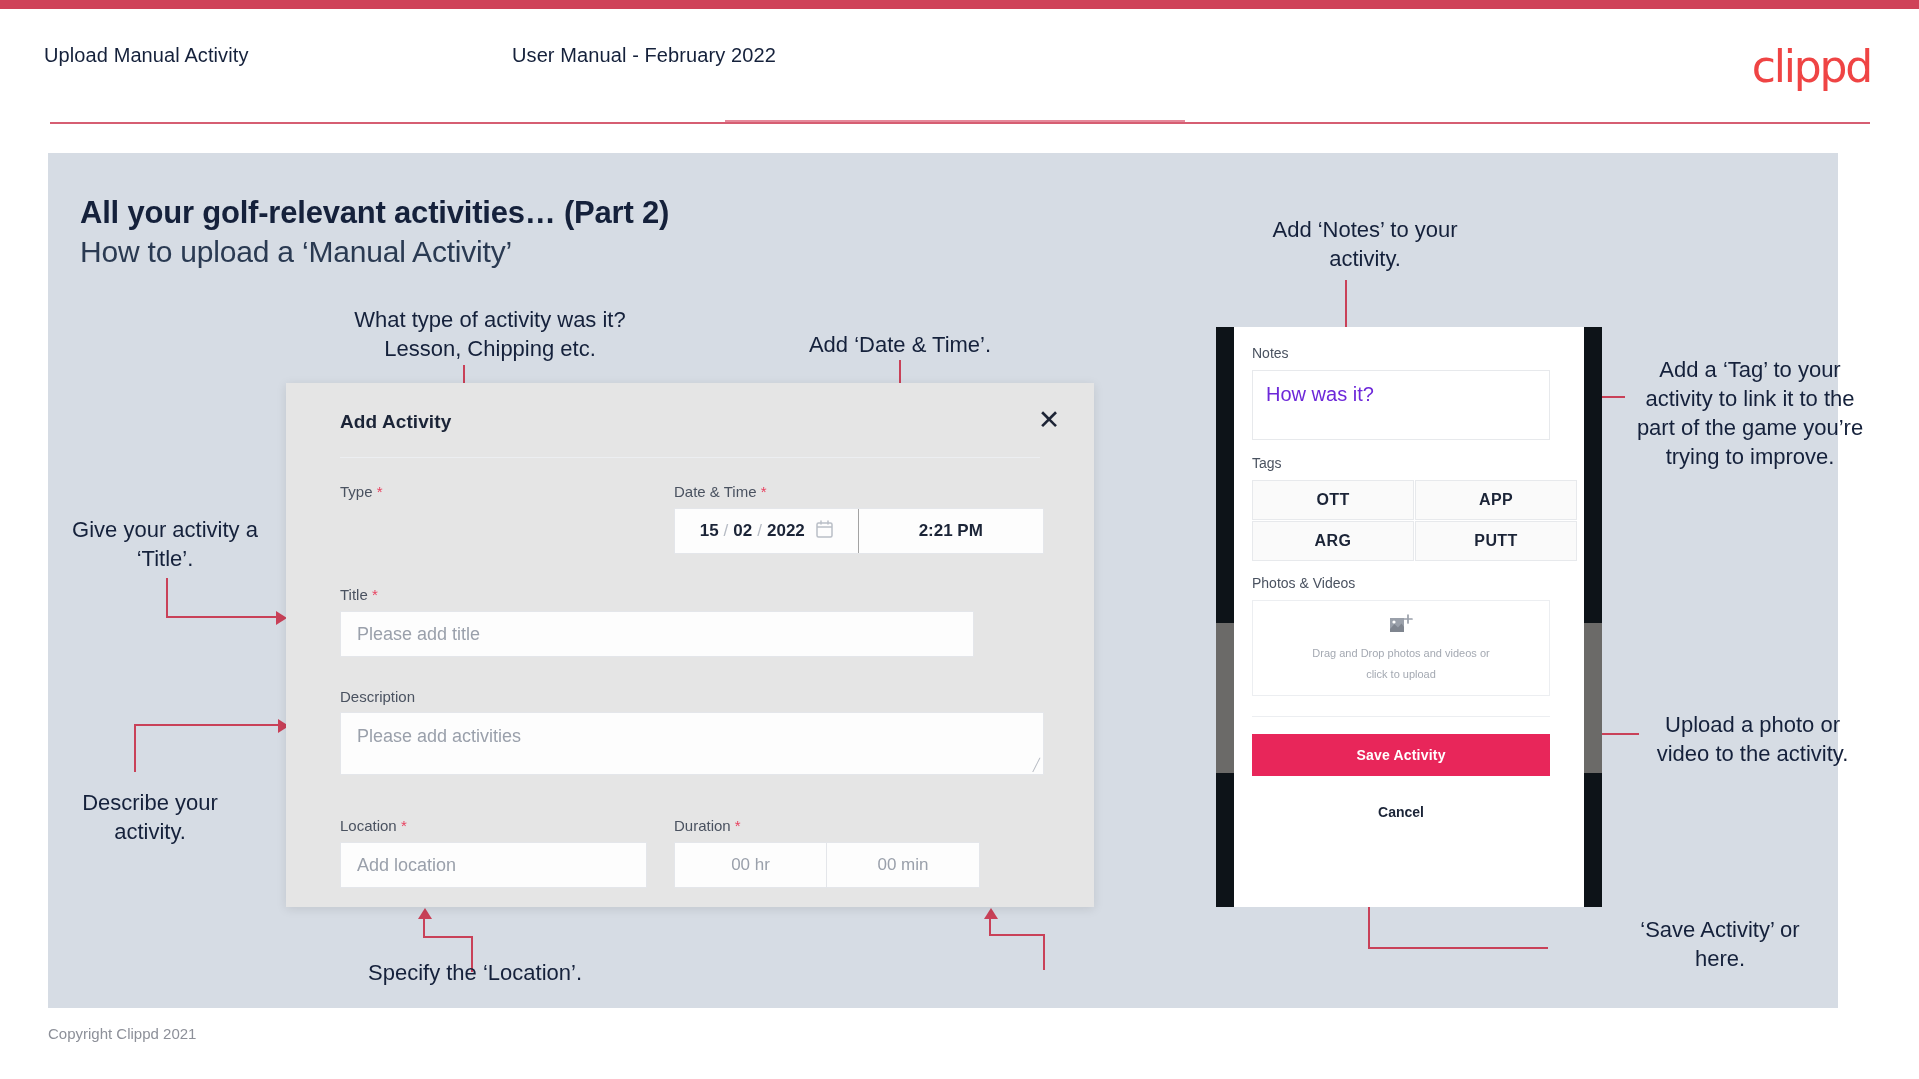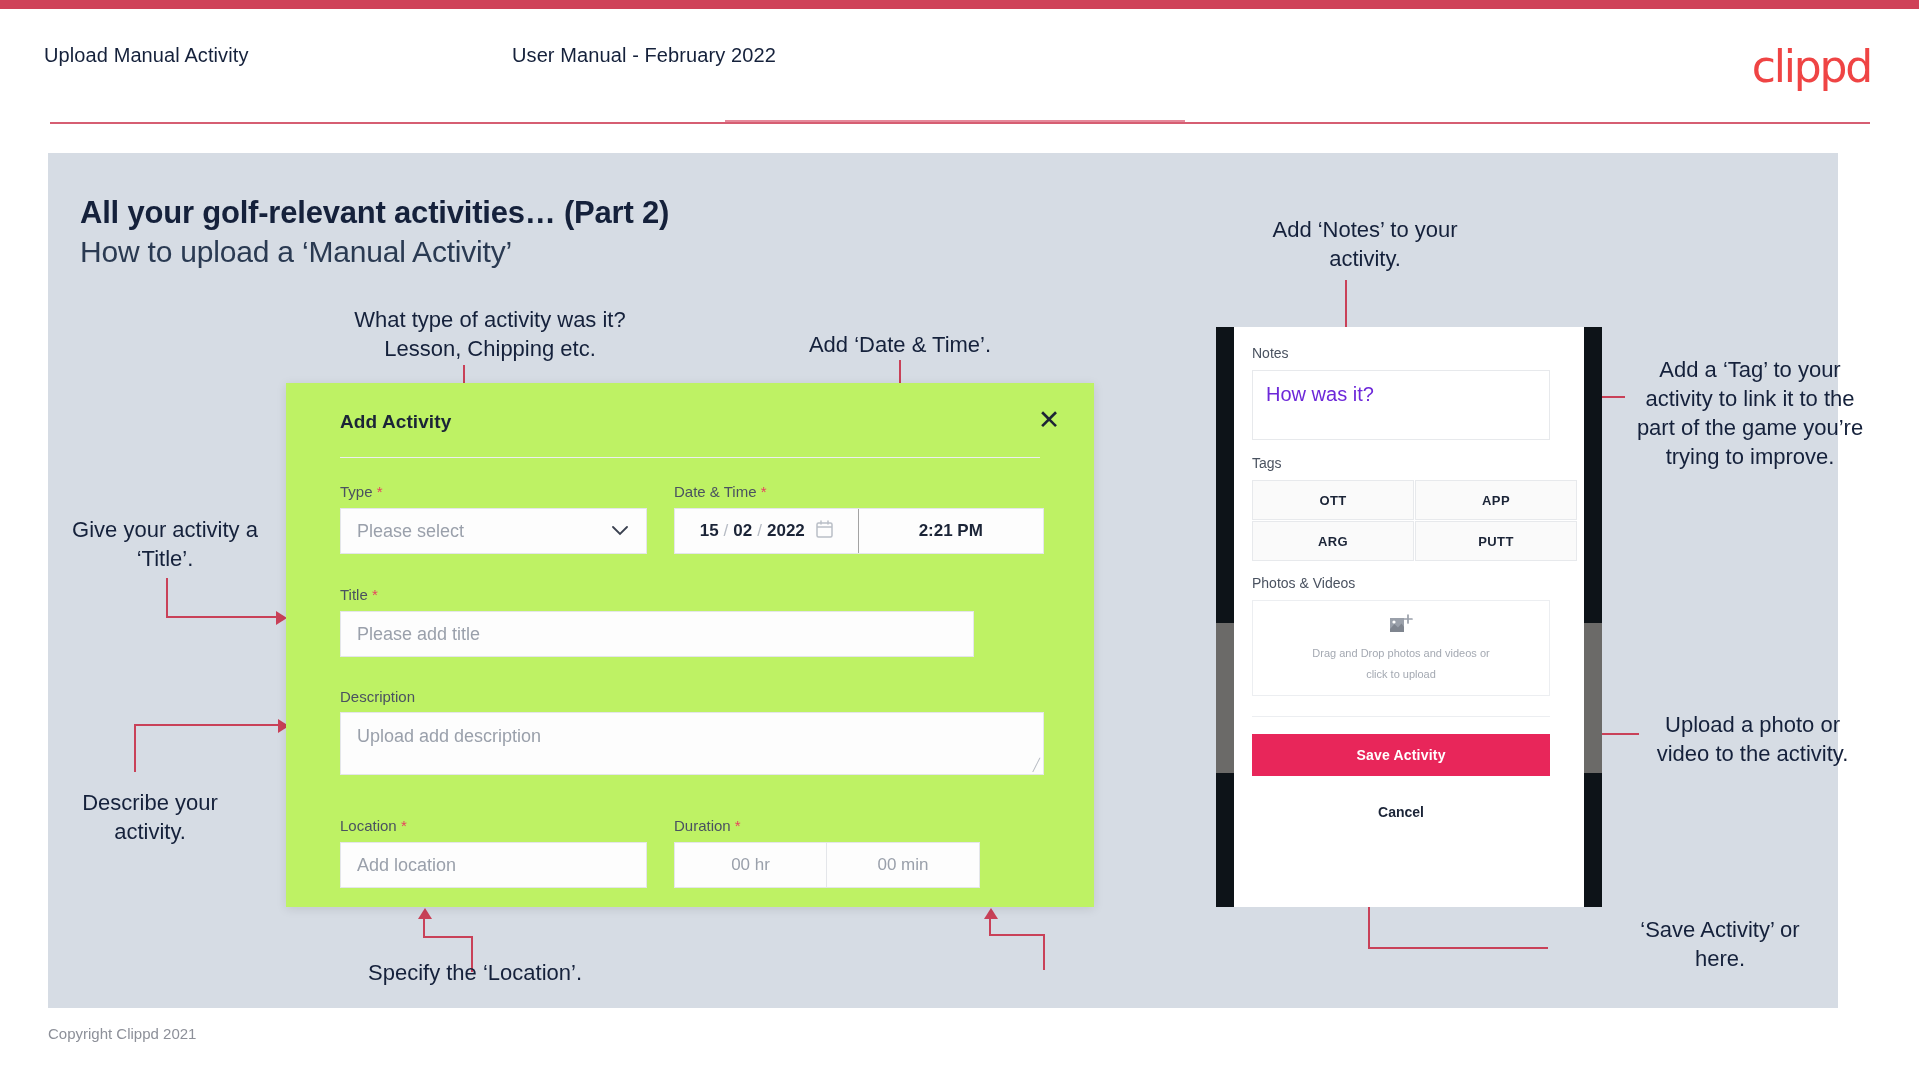--- a/index.html
+++ b/index.html
@@ -36,21 +36,21 @@
   .ln { position:absolute; background:#c94158; }
   .lnv { width:2px; }
   .lnh { height:2px; }
   .arrow { position:absolute; width:0; height:0; }
   .ar-down  { border-left:7px solid transparent; border-right:7px solid transparent; border-top:11px solid #c94158; }
   .ar-up    { border-left:7px solid transparent; border-right:7px solid transparent; border-bottom:11px solid #c94158; }
   .ar-right { border-top:7px solid transparent; border-bottom:7px solid transparent; border-left:11px solid #c94158; }
   .ar-left  { border-top:7px solid transparent; border-bottom:7px solid transparent; border-right:11px solid #c94158; }
 
   
-  .dialog { position:absolute; left:286px; top:383px; width:808px; height:524px; background:#bef264;
+  .dialog { position:absolute; left:286px; top:383px; width:808px; height:524px; background:#e5e5e5;
             box-shadow:0 2px 10px rgba(0,0,0,.10); }
   .dlg-title { position:absolute; left:54px; top:28px; font-size:19px; font-weight:bold; color:#1b2437; letter-spacing:.1px;}
   .dlg-close { position:absolute; right:28px; top:20px; width:34px; height:34px; font-size:27px; color:#1d2435;
                line-height:34px; text-align:center; cursor:pointer; font-family:"DejaVu Sans", sans-serif; }
   .dlg-rule { position:absolute; left:54px; top:74px; width:700px; height:1px; background:#eceef1; }
 
   .fld-label { position:absolute; font-size:15px; color:#4a5260; }
   .req { color:#e8415f; }
 
   .input { position:absolute; background:#fdfdfd; border:1px solid #e4e6ea; display:flex; align-items:center; }
@@ -80,21 +80,21 @@
   .ph-edge.l { left:0; }
   .ph-edge.r { right:0; }
   .ph-btn { position:absolute; width:18px; background:#6b6a68; }
   .ph-screen { position:absolute; left:18px; top:0; width:350px; height:580px; background:#fff; }
 
   .p-label { position:absolute; font-size:14px; color:#4a5260; }
   .p-box { position:absolute; border:1px solid #e7e9ec; background:#fff; }
   .p-box .ph-txt { position:absolute; left:13px; top:12px; font-size:20px; color:#6d28d9; }
 
   .tag { position:absolute; width:162px; height:40px; border:1px solid #e7e9ec; background:#fafafa;
-         display:flex; align-items:center; justify-content:center; font-size:13px; font-weight:bold; color:#1b2437;
+         display:flex; align-items:center; justify-content:center; font-size:16px; font-weight:bold; color:#1b2437;
          letter-spacing:.4px; }
 
   .drop { position:absolute; border:1px solid #eceef1; background:#fff; display:flex; flex-direction:column;
           align-items:center; justify-content:center; gap:6px; }
   .drop .dtxt { font-size:11px; color:#a4a9b2; text-align:center; line-height:15px; }
 
   .p-divider { position:absolute; height:1px; background:#eceef1; }
   .save-btn { position:absolute; background:#e8265a; color:#fff; font-size:14px; font-weight:bold;
               display:flex; align-items:center; justify-content:center; letter-spacing:.2px; cursor:pointer; }
   .cancel-btn { position:absolute; font-size:14px; font-weight:bold; color:#1b2437; text-align:center; cursor:pointer; }
@@ -195,28 +195,20 @@
     <div>here.</div>
   </div>
 
   <div class="dialog">
     <div class="dlg-title">Add Activity</div>
     <div class="dlg-close">✕</div>
     <div class="dlg-rule"></div>
 
     <div class="fld-label" style="left:54px; top:100px;">
       <span>Type</span><span class="req"> *</span>
-    </div>
-    <div class="input" style="left:54px; top:125px; width:307px; height:46px;">
-      <span class="ph">Please select</span>
-      <span class="chev">
-        <svg width="16" height="10" viewBox="0 0 16 10">
-            <path d="M1 1 L8 8 L15 1" stroke="#3a4150" stroke-width="1.8" fill="none" stroke-linecap="round"></path>
-          </svg>
-      </span>
     </div>
 
     <div class="fld-label" style="left:388px; top:100px;">
       <span>Date &amp; Time</span><span class="req"> *</span>
     </div>
     <div class="dtbox" style="left:388px; top:125px; width:370px; height:46px;">
       <div class="dt-date">
         <span>15</span>
         <span class="dt-sep">/</span>
         <span>02</span>
@@ -235,21 +227,21 @@
 
     <div class="fld-label" style="left:54px; top:203px;">
       <span>Title</span><span class="req"> *</span>
     </div>
     <div class="input" style="left:54px; top:228px; width:634px; height:46px;">
       <span class="ph">Please add title</span>
     </div>
 
     <div class="fld-label" style="left:54px; top:305px;">Description</div>
     <div class="ta" style="left:54px; top:329px; width:704px; height:63px;">
-      <span class="ph">Upload add description</span>
+      <span class="ph">Please add activities</span>
       <span class="grip">╱</span>
     </div>
 
     <div class="fld-label" style="left:54px; top:434px;">
       <span>Location</span><span class="req"> *</span>
     </div>
     <div class="input" style="left:54px; top:459px; width:307px; height:46px;">
       <span class="ph">Add location</span>
     </div>
 

